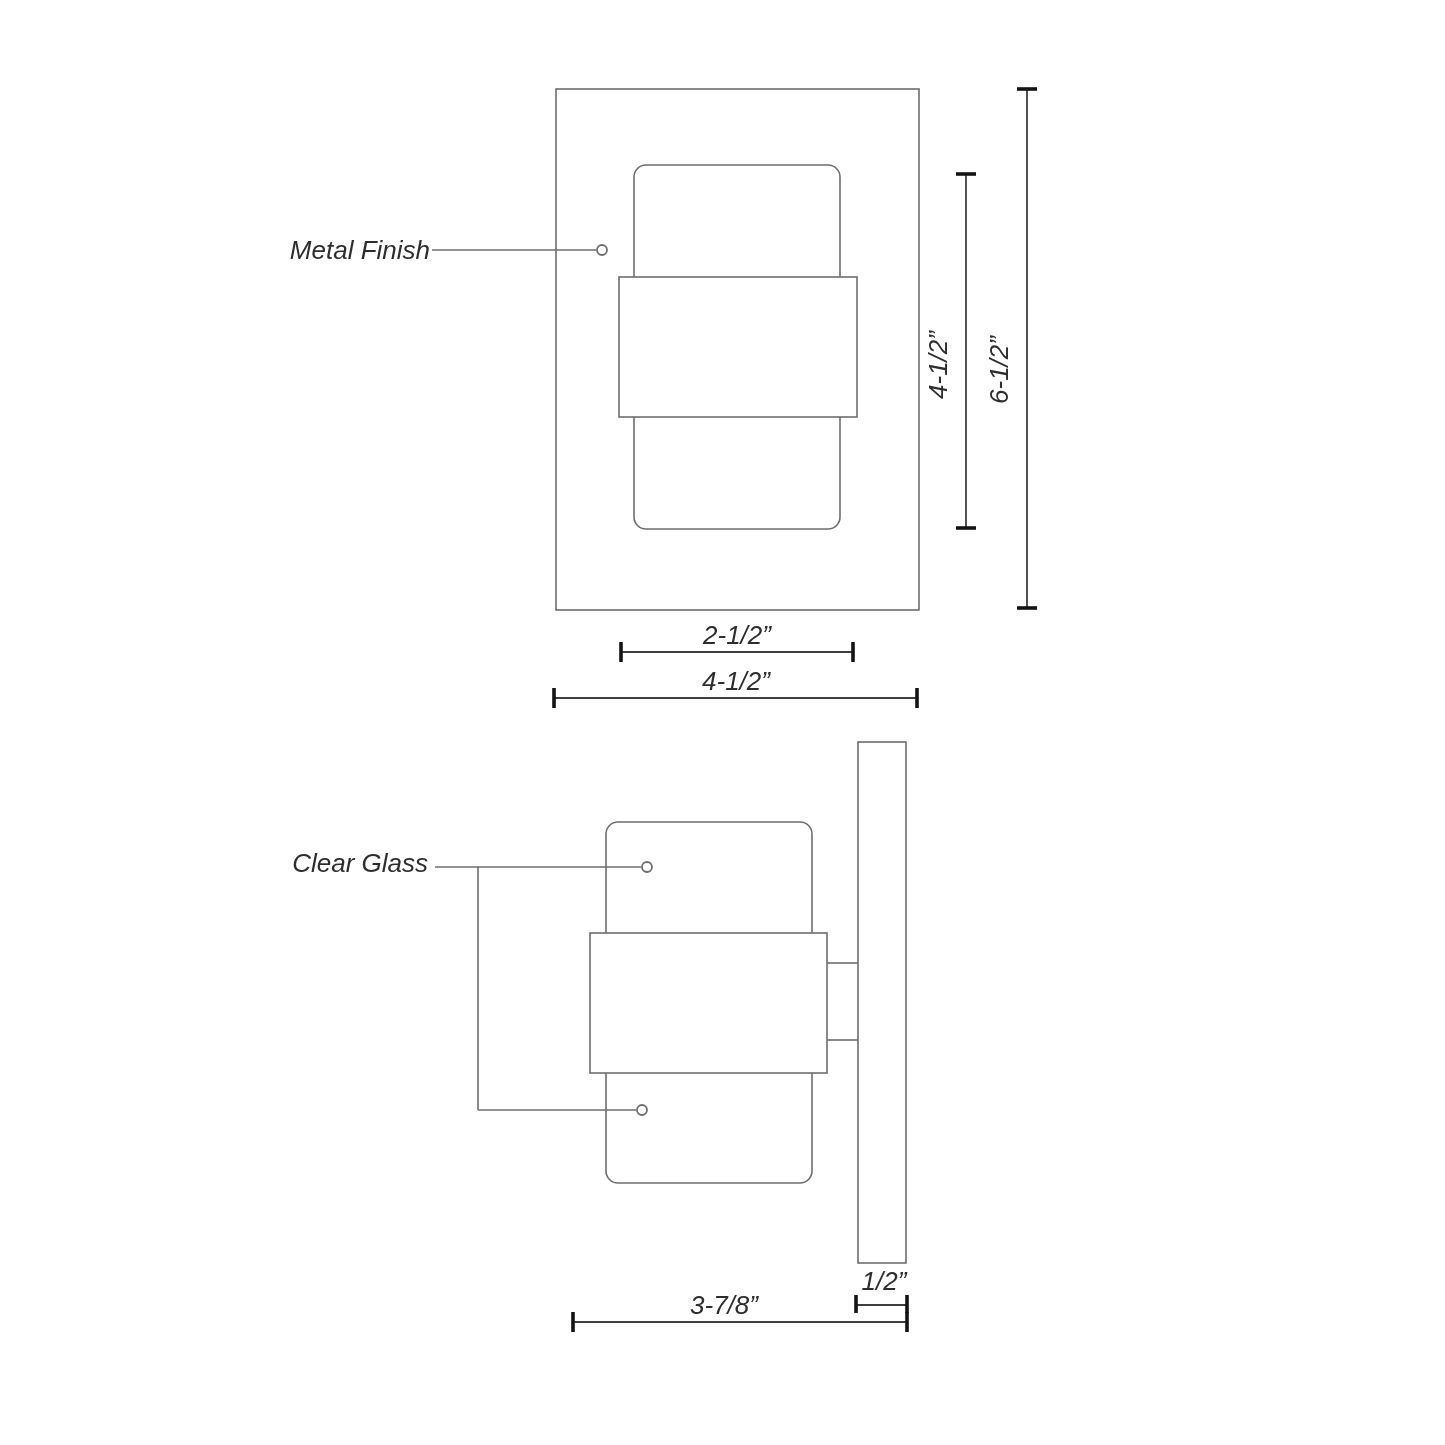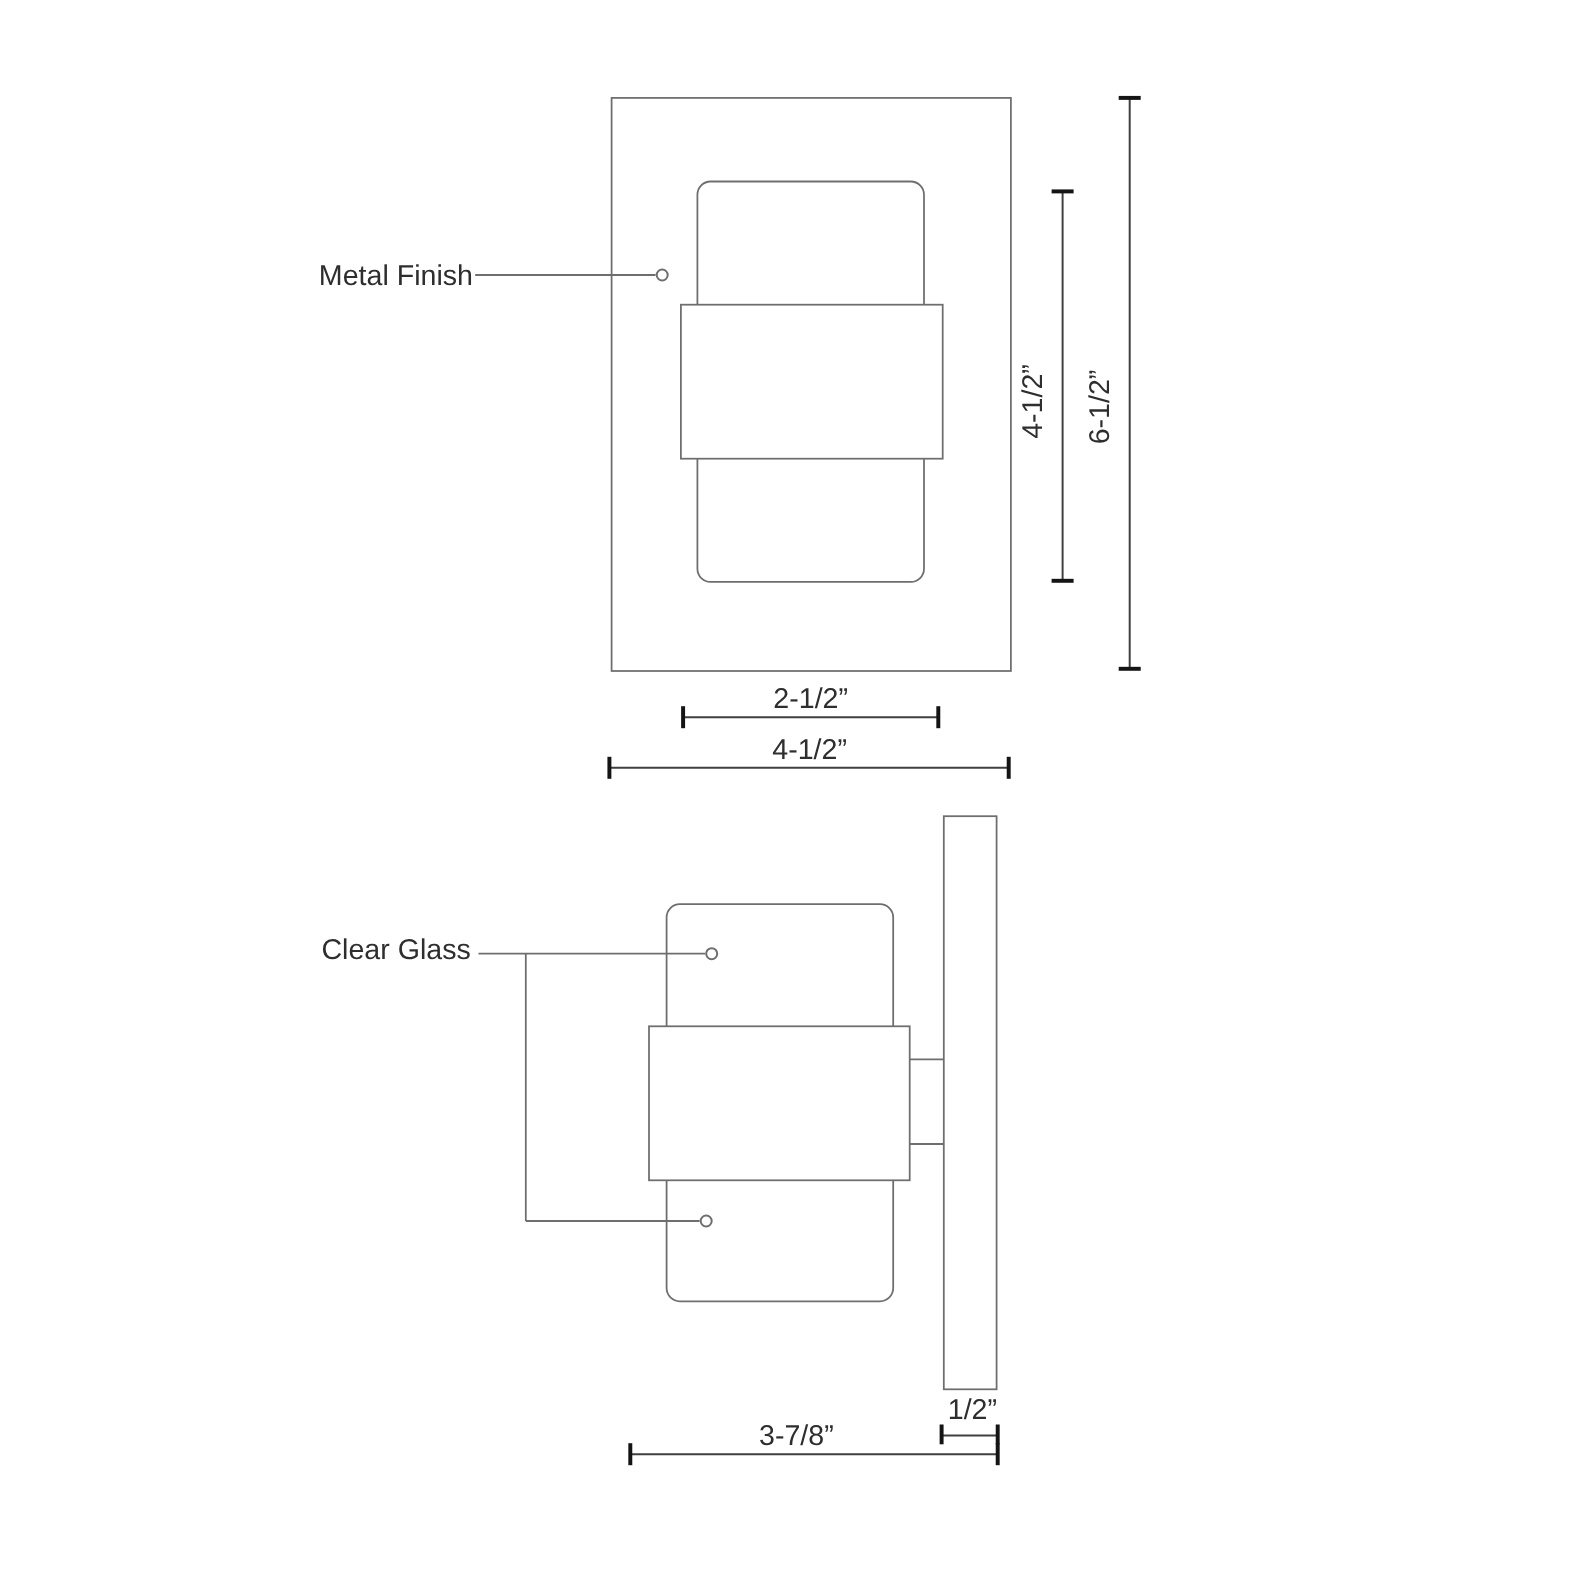--- a/index.html
+++ b/index.html
@@ -6,20 +6,21 @@
     margin: 0;
     padding: 0;
     background: #ffffff;
   }
   .stage {
     position: relative;
     width: 1239px;
     height: 1445px;
     background: #ffffff;
     overflow: hidden;
+    font-style: italic;
   }
   svg { display: block; }
   .outline {
     fill: #ffffff;
     stroke: #6e6e6e;
     stroke-width: 1.6;
   }
   .leader {
     fill: none;
     stroke: #6e6e6e;

